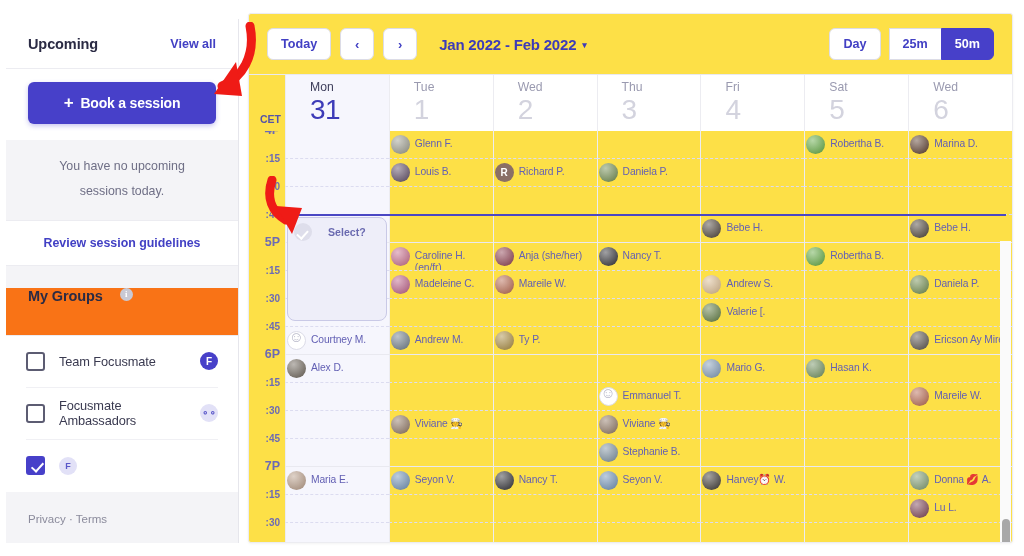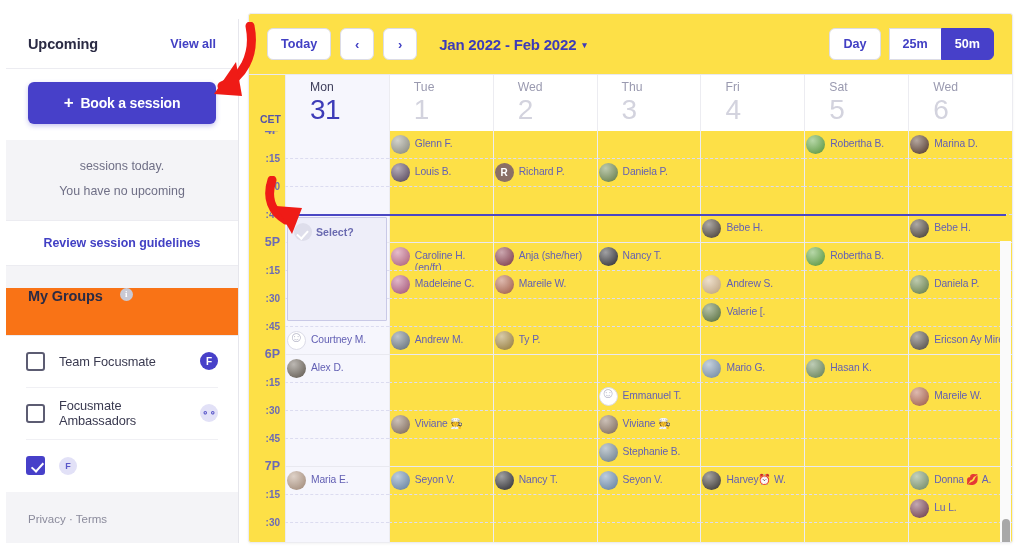--- a/index.html
+++ b/index.html
@@ -161,21 +161,21 @@
                     font-size:15px; color:#b9b9ca; }
 
   
   .nowline{ position:absolute; height:2px; background:#4a47c4; z-index:6; }
   .nowdot{ position:absolute; width:0;height:0;
     border-top:5px solid transparent;border-bottom:5px solid transparent;border-left:8px solid #4a47c4; z-index:7;}
 
   
   .selblock{
     position:absolute; z-index:8; background:#eeeef9; border:1px solid #c9c9e6;
-    border-radius:1px; display:flex; align-items:flex-start; gap:4px; padding:5px 0 0 6px;
+    border-radius:8px; display:flex; align-items:flex-start; gap:16px; padding:5px 0 0 6px;
     cursor:pointer;
   }
   .selcirc{ width:18px;height:18px;border-radius:50%;background:#dedeeb; position:relative; flex:none;}
   .selcirc:after{ content:""; position:absolute; left:5px; top:4.5px; width:5px;height:9px;
     border:solid #fff;border-width:0 2px 2px 0; transform:rotate(42deg);}
   .seltext{ font-size:10.6px; font-weight:bold; color:#6a6ab0; padding-top:3px; }
 
   
   .sbtrack{ position:absolute; right:1px; top:110px; width:11px; bottom:1px; background:#fafafa; z-index:9;}
   .sbthumb{ position:absolute; right:2px; top:388px; width:8px; height:100px; border-radius:5px;
@@ -197,22 +197,22 @@
     </div>
 
     <div class="book-wrap">
       <button class="book-btn">
         <span class="book-plus">+</span>
         <span>Book a session</span>
       </button>
     </div>
 
     <div class="no-sessions">
+      <div>You have no upcoming</div>
       <div>sessions today.</div>
-      <div>You have no upcoming</div>
     </div>
 
     <div class="guidelines">Review session guidelines</div>
 
     <div class="gap"></div>
 
     <div class="groups-head">
       <div class="groups-title">My Groups</div>
       <div class="info-dot">i</div>
     </div>

